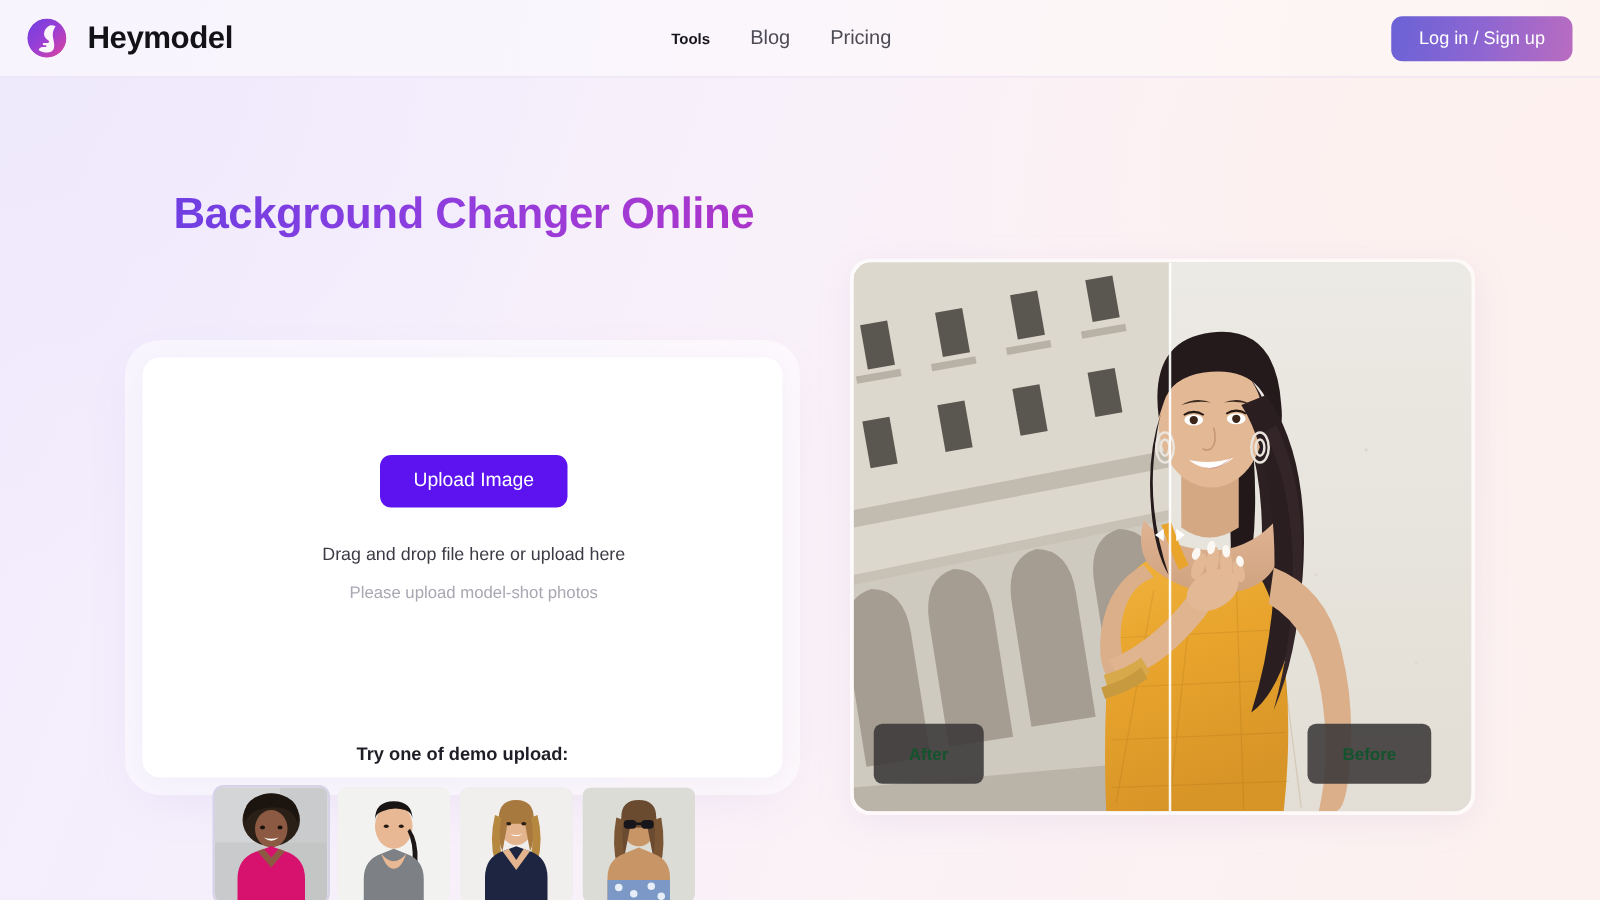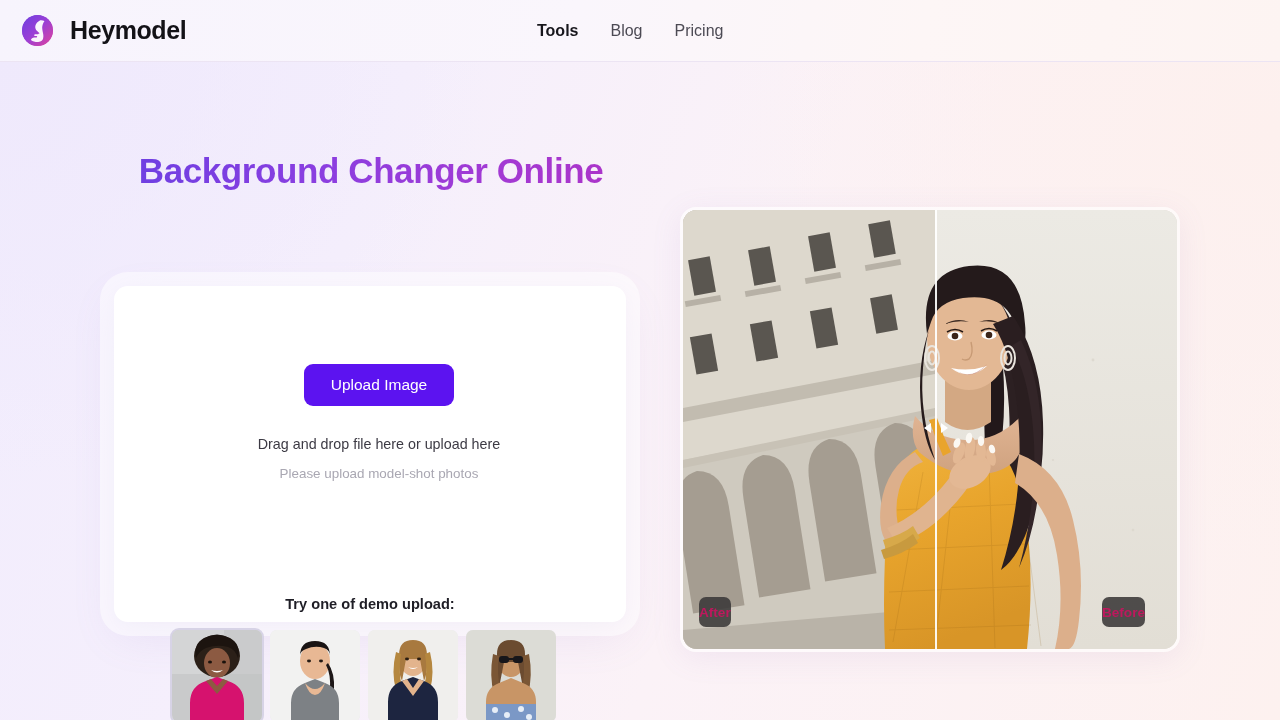--- a/index.html
+++ b/index.html
@@ -66,21 +66,21 @@
   }
   .nav-item {
     font-size: 16px;
     color: #4c4a54;
     cursor: pointer;
     white-space: nowrap;
   }
   .nav-item.active {
     font-weight: 700;
     color: #17161c;
-    font-size: 16px;
+    font-size: 12px;
   }
 
   .login-btn {
     position: absolute;
     right: 22px;
     height: 36px;
     padding: 0 22px;
     border: none;
     border-radius: 9px;
     background: linear-gradient(100deg, #6a62d6 0%, #8c66d2 48%, #b96cc0 100%);
@@ -260,27 +260,27 @@
     border-right: 7px solid #ffffff;
   }
   .ba-handle .arr-r {
     right: 3px;
     border-left: 7px solid #ffffff;
   }
 
   .ba-tag {
     position: absolute;
     bottom: 22px;
-    height: 30px;
-    padding: 0 0;
+    height: 48px;
+    padding: 0 28px;
     display: flex;
     align-items: center;
     border-radius: 7px;
     background: rgba(58,56,56,0.88);
-    color: #be185d;
+    color: #14532d;
     font-size: 13.6px;
     font-weight: 700;
     z-index: 8;
     cursor: pointer;
     white-space: nowrap;
   }
   .ba-tag-after  { left: 16px; }
   .ba-tag-before { right: 32px; text-align: center; }
 </style>
 </head>
@@ -304,20 +304,21 @@
     </span>
     <span class="brand-name">Heymodel</span>
   </div>
 
   <nav class="nav">
     <span class="nav-item active">Tools</span>
     <span class="nav-item">Blog</span>
     <span class="nav-item">Pricing</span>
   </nav>
 
+  <button class="login-btn">Log in / Sign up</button>
 </div>
 
 <div class="left-col">
 
   <h1 class="page-title">Background Changer Online</h1>
 
 
   <div class="upload-card">
     <div class="upload-inner">
       <button class="upload-btn">Upload Image</button>

